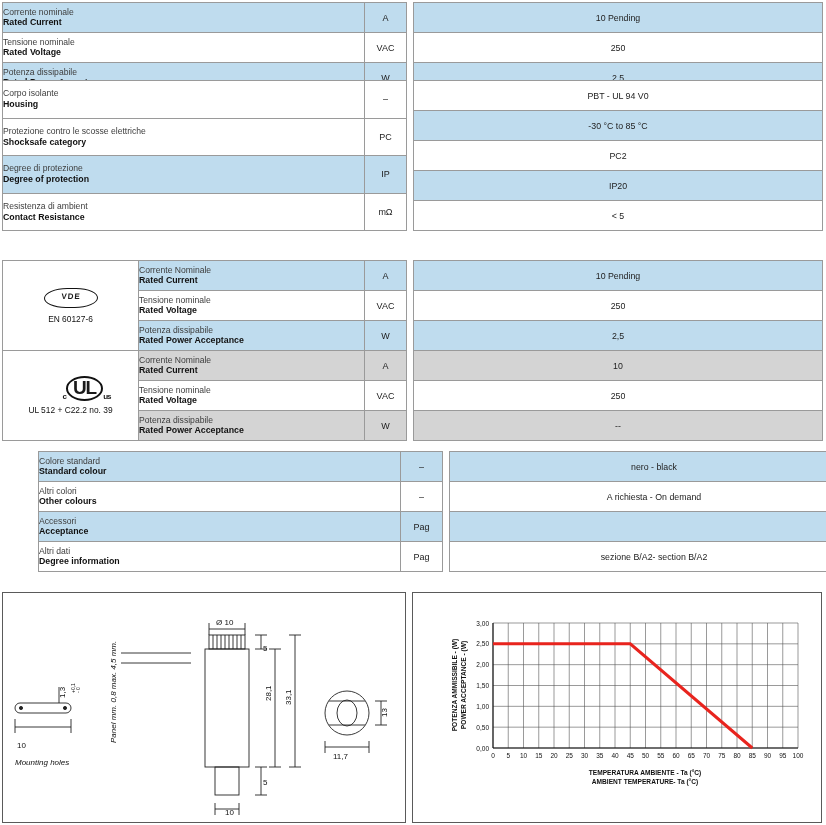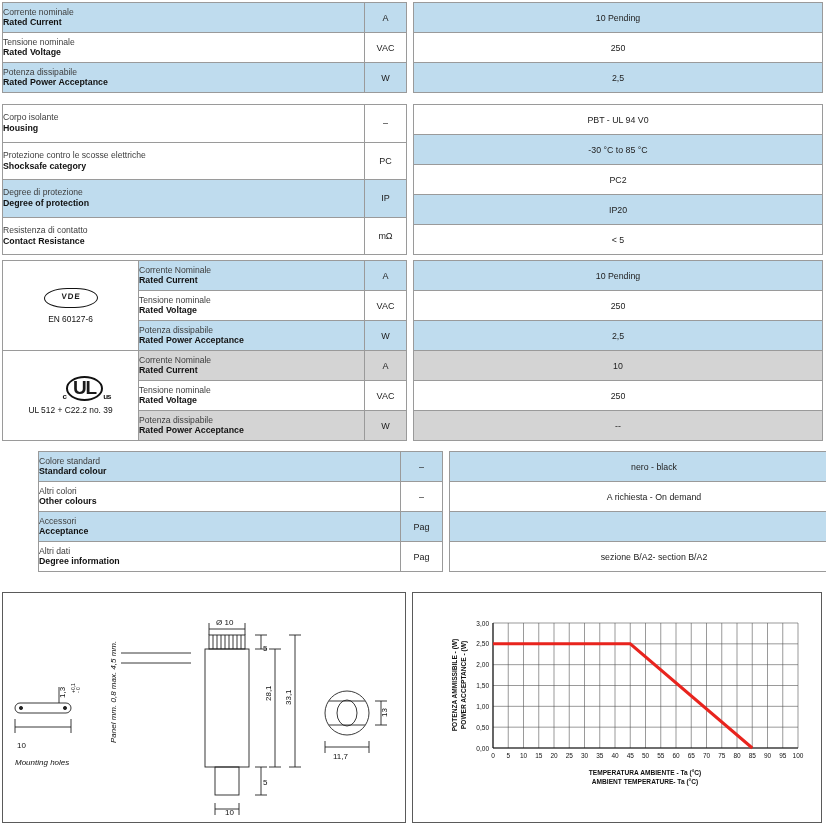--- a/index.html
+++ b/index.html
@@ -52,21 +52,21 @@
   .val {
     text-align:center;
     font-size:8.8px;
     color:#222;
     height:30px;
   }
   .rowh { height:30px; }
 
   
   #b1 { position:absolute; left:2px; top:2px; }
-  #b2 { position:absolute; left:2px; top:104px; }
+  #b2 { position:absolute; left:2px; top:80px; }
   #b3 { position:absolute; left:2px; top:260px; }
   #b4 { position:absolute; left:2px; top:451px;padding-left:36px; }
 
   
   .cert-table { width:404px; table-layout:fixed; border:1px solid #5a5a5a; }
   .cert-table td { border:1px solid #9a9a9a; padding:0; vertical-align:middle; }
   .logo-cell {
     width:136px;
     text-align:center;
     background:#ffffff;
@@ -190,21 +190,21 @@
         </tr>
         <tr class="rowh c-blue">
           <td class="lbl">
             <span class="it">Degree di protezione</span>
             <span class="en">Degree of protection</span>
           </td>
           <td class="unit">IP</td>
         </tr>
         <tr class="rowh c-white">
           <td class="lbl">
-            <span class="it">Resistenza di contatto</span>
+            <span class="it">Resistenza di ambient</span>
             <span class="en">Contact Resistance</span>
           </td>
           <td class="unit">mΩ</td>
         </tr>
       </tbody>
     </table>
 
     <table class="right-table">
       <tbody>
         <tr>

